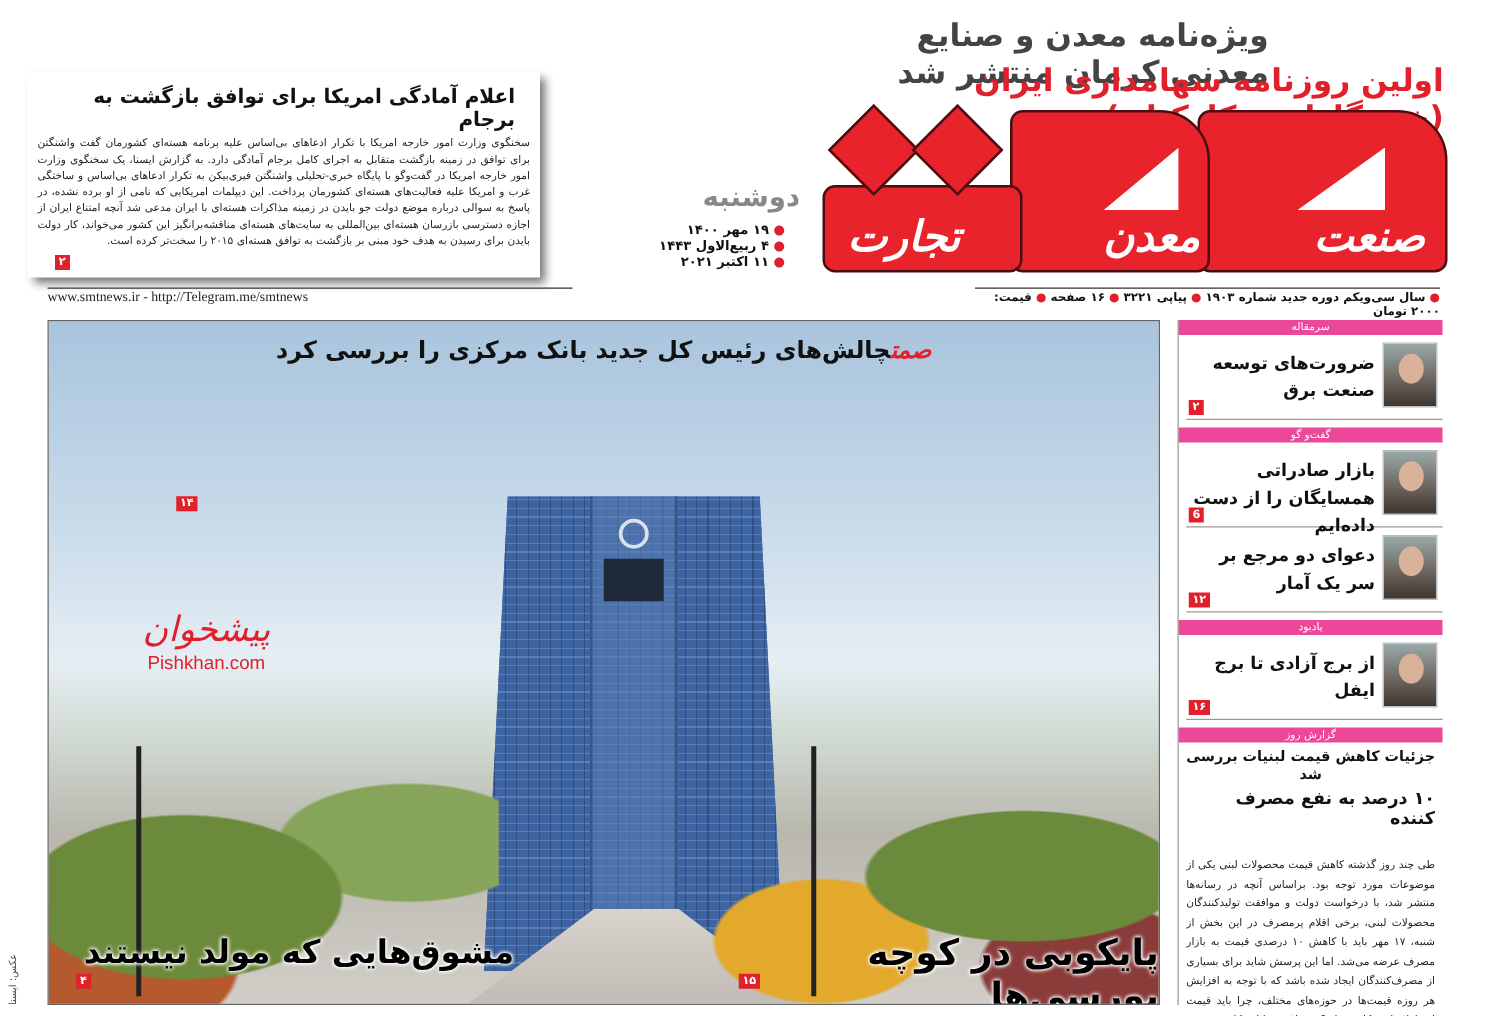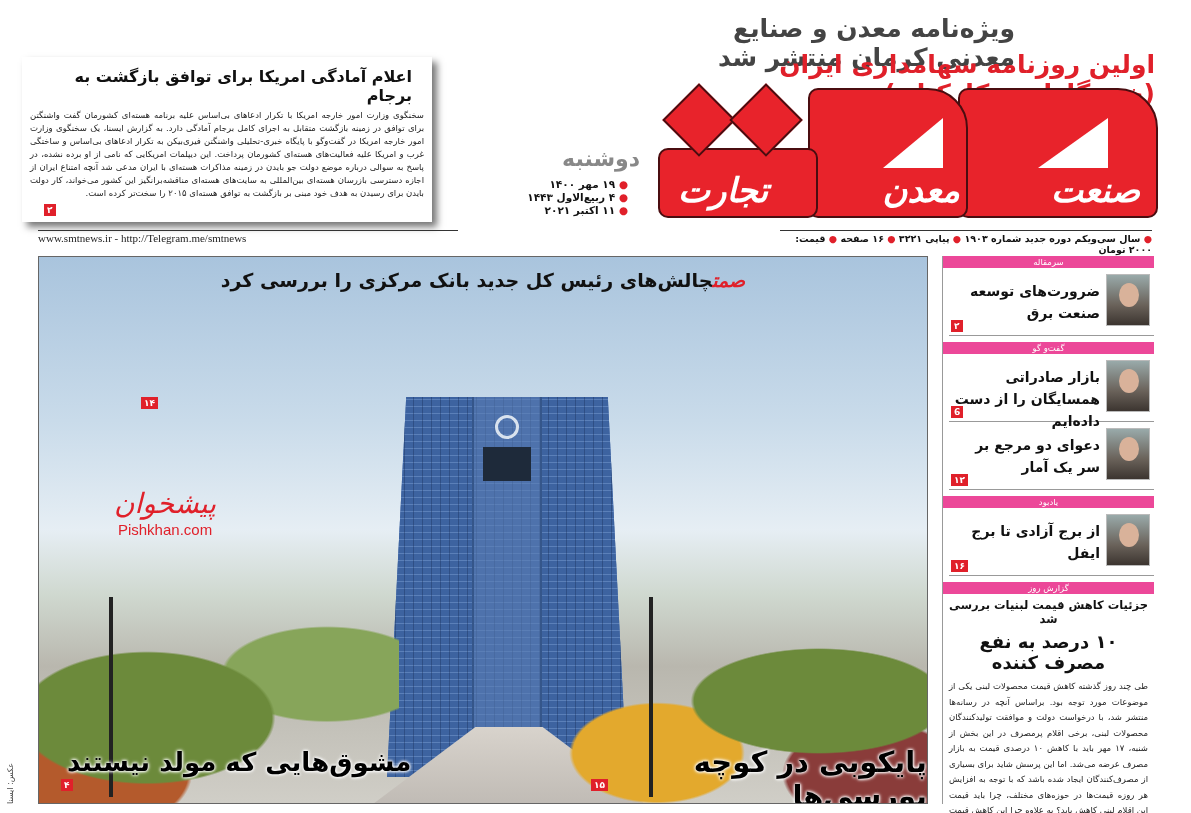--- a/index.html
+++ b/index.html
@@ -62,21 +62,21 @@
   #sidebar { position: absolute; left: 942px; top: 256px; width: 212px; height: 548px; border-left: 1px solid #999; }
   .sec-bar { background: #ec4899; color: #fff; font-size: 8.5px; text-align: center; height: 12px; line-height: 12px; direction: rtl; }
   .sb-item { position: relative; height: 68px; border-bottom: 1px solid #999; margin: 0 0 0 6px; direction: rtl; }
   .sb-item .thumb { position: absolute; right: 4px; top: 6px; width: 44px; height: 52px; background: linear-gradient(180deg,#9aa 0%, #6a625a 60%, #3c3530 100%); border: 1px solid #bbb; }
   .sb-item .thumb::after { content: ""; position: absolute; left: 12px; top: 8px; width: 20px; height: 24px; border-radius: 50%; background: #d9b29a; }
   .sb-item .ttl { position: absolute; right: 54px; top: 12px; width: 150px; font-size: 14px; font-weight: bold; text-align: right; line-height: 22px; }
   .sb-item .pg { position: absolute; left: 2px; bottom: 3px; }
 
   #report { direction: rtl; padding: 4px 6px 0 6px; }
   #report .k { font-size: 11.5px; font-weight: bold; text-align: center; }
-  #report .h { font-size: 18px; font-weight: bold; text-align: center; margin: 5px 0 6px; }
+  #report .h { font-size: 14px; font-weight: bold; margin: 5px 0 22px; }
   #report p { font-size: 8.5px; line-height: 15.5px; text-align: justify; color: #222; }
 </style>
 </head>
 <body>
 
 <div id="top-note">ویژه‌نامه معدن و صنایع معدنی کرمان منتشر شد</div>
 <div id="tagline">اولین روزنامه سهامداری ایران (خبرنگاران و کارکنان)</div>
 
 <div id="logo">
   <div class="blk" style="left:300px; top:0; width:200px; height:130px; border-radius:10px 40px 10px 10px;"></div>

